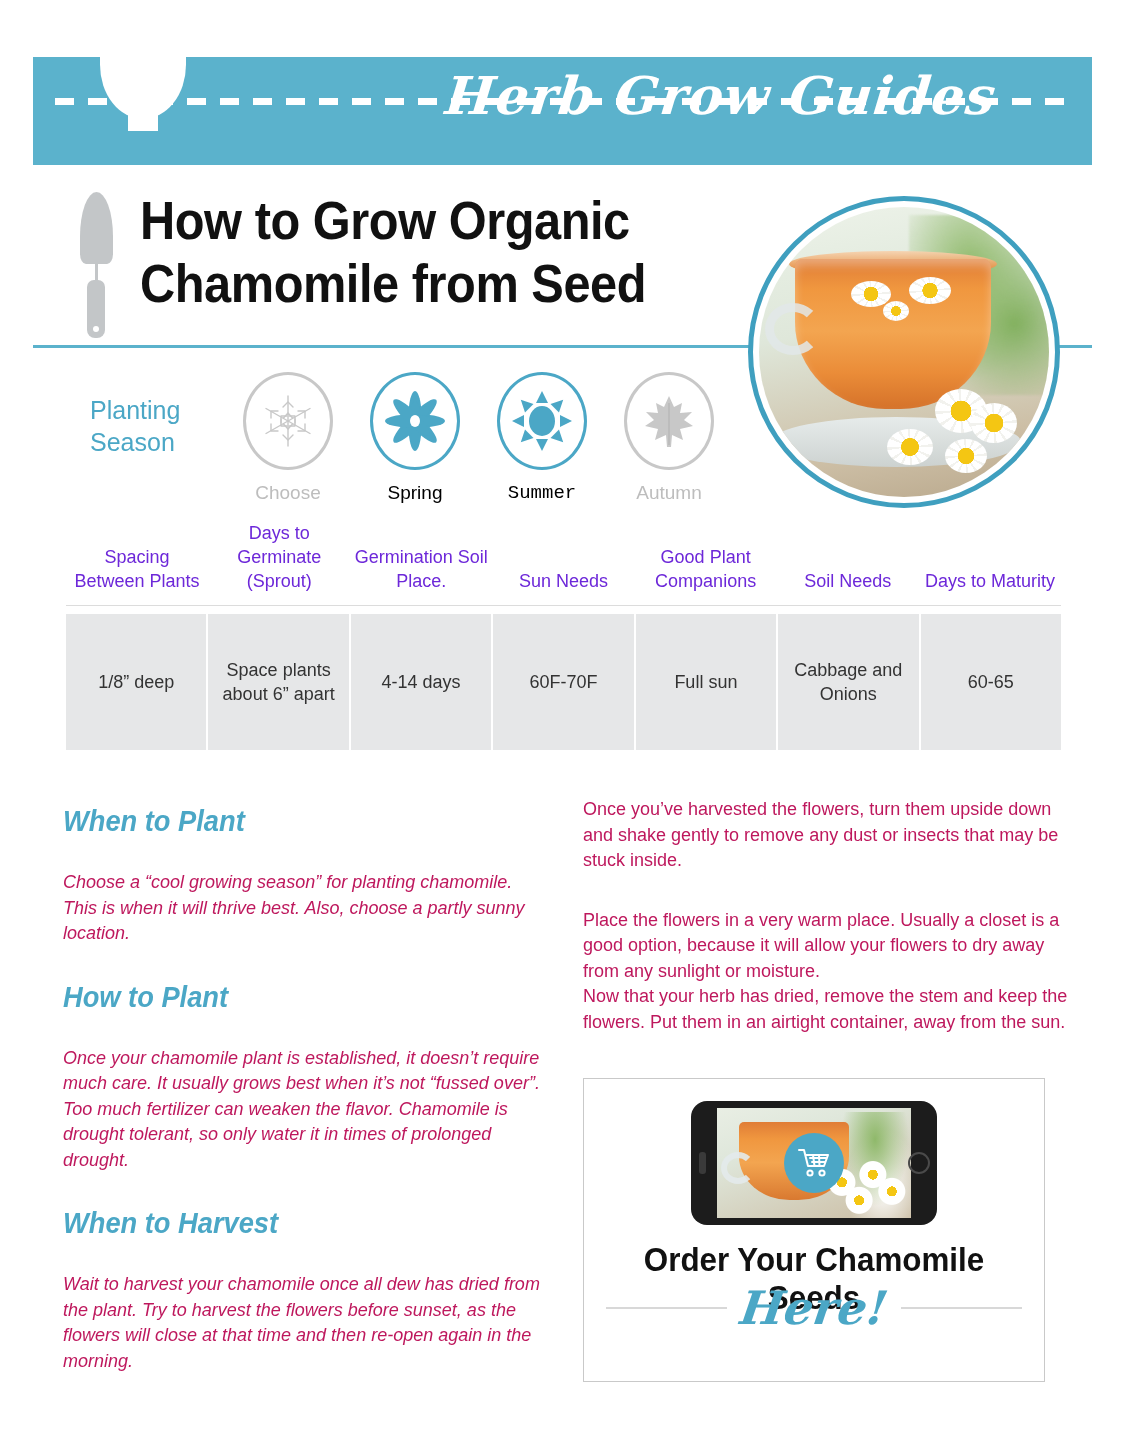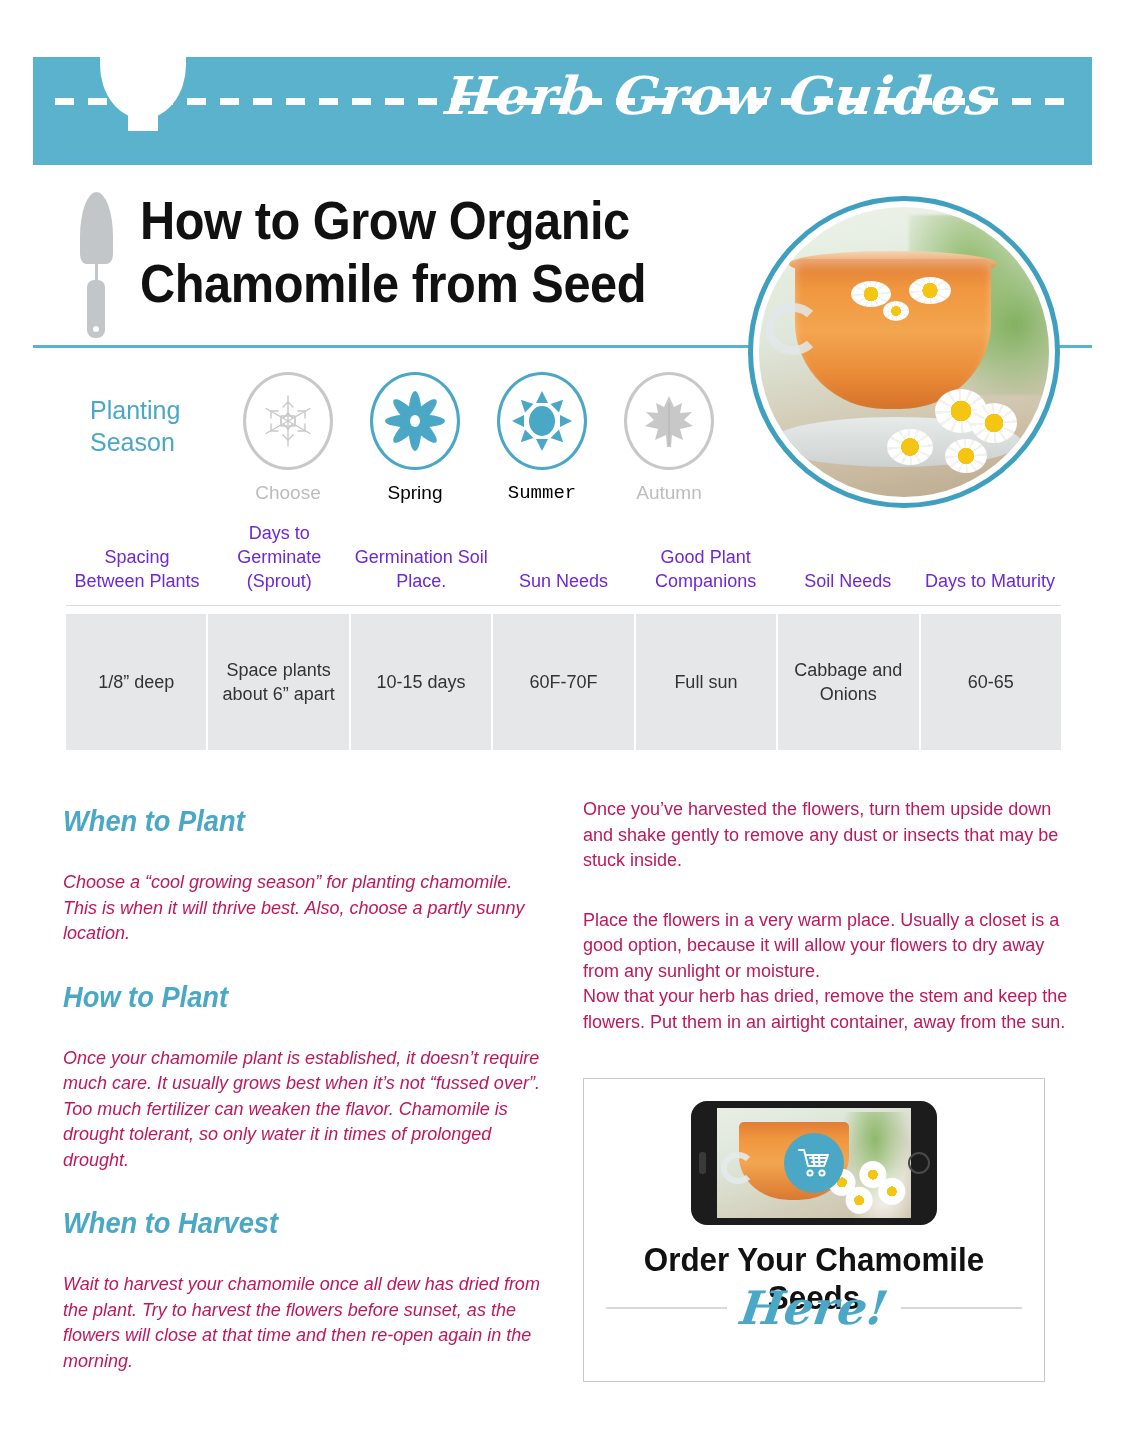--- a/index.html
+++ b/index.html
@@ -598,21 +598,21 @@
 Needs</div>
     <div class="th">Days to
 Maturity</div>
   </div>
   <div class="tbody">
     <div class="td">1/8”
 deep</div>
     <div class="td">Space plants
 about 6”
 apart</div>
-    <div class="td">10-15 days</div>
+    <div class="td">4-14 days</div>
     <div class="td">60F-70F</div>
     <div class="td">Full sun</div>
     <div class="td">Cabbage and
 Onions</div>
     <div class="td">60-65</div>
   </div>
 </div>
 
 <div class="col-left">
   <div class="sec-head">When to Plant</div>

